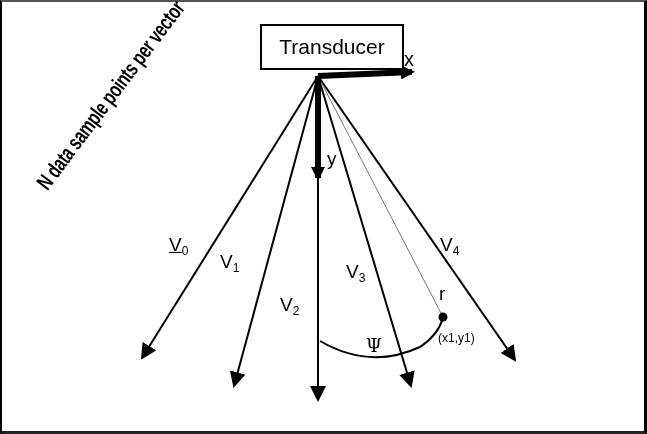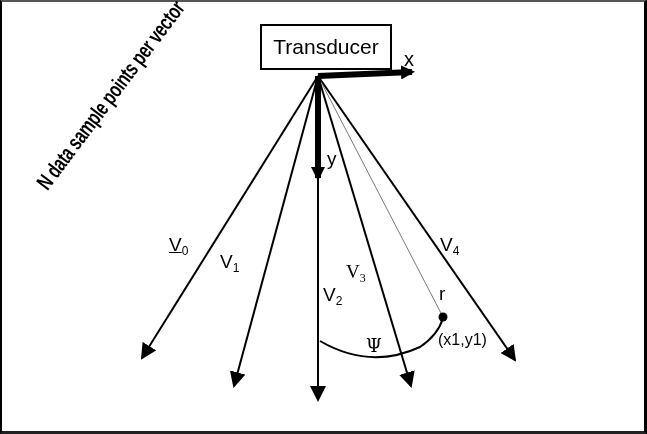--- a/index.html
+++ b/index.html
@@ -1,21 +1,21 @@
 <!DOCTYPE html>
 <html><head>
 <meta charset="utf-8">
 <style>
   html, body { margin: 0; padding: 0; background: #ffffff; }
   body { width: 647px; height: 434px; overflow: hidden; position: relative; font-family: "Liberation Sans", sans-serif; }
   .frame { position: absolute; left: 0; top: 0; width: 647px; height: 434px; box-sizing: border-box;
            border-left: 2px solid #000; border-right: 3px solid #000; border-top: 2px solid #555; border-bottom: 3px solid #222; }
   svg { position: absolute; left: 0; top: 0; }
   .lbl { position: absolute; color: #000; font-family: "Liberation Sans", sans-serif; white-space: nowrap; }
-  .transducer { position: absolute; left: 260px; top: 24px; width: 132px; height: 46px; box-sizing: border-box;
+  .transducer { position: absolute; left: 260px; top: 24px; width: 144px; height: 46px; box-sizing: border-box;
                 border: 2px solid #000; background: #fff; font-size: 21px; display: flex; align-items: center; justify-content: center; }
   .vlabel { font-size: 19px; }
   .vlabel sub { font-size: 12px; vertical-align: -4px; }
   .slanted { position: absolute; left: 42px; top: 174px; font-size: 22px; font-weight: bold; transform-origin: left center;
              transform: rotate(-53deg) scaleX(0.72); letter-spacing: -0.5px; font-family: "Liberation Sans", sans-serif; }
 </style>
 </head>
 <body>
 
 <div class="frame"></div>
@@ -64,19 +64,19 @@
   <span>Transducer</span>
 </div>
 
 <div class="lbl" style="left:404px; top:48px; font-size:20px;">x</div>
 <div class="lbl" style="left:327px; top:148px; font-size:19px;">y</div>
 
 <div class="slanted">N data sample points per vector</div>
 
 <div class="lbl vlabel" style="left:169px; top:234px;text-decoration:underline;"><span>V</span><sub>0</sub></div>
 <div class="lbl vlabel" style="left:220px; top:251px;"><span>V</span><sub>1</sub></div>
-<div class="lbl vlabel" style="left:280px; top:284px;margin-left:43px;"><span>V</span><sub>2</sub></div>
-<div class="lbl vlabel" style="left:346px; top:261px;font-family:Liberation Serif, serif;"><span>V</span><sub>3</sub></div>
+<div class="lbl vlabel" style="left:280px; top:294px;"><span>V</span><sub>2</sub></div>
+<div class="lbl vlabel" style="left:346px; top:261px;"><span>V</span><sub>3</sub></div>
 <div class="lbl vlabel" style="left:440px; top:234px;"><span>V</span><sub>4</sub></div>
 
 <div class="lbl" style="left:439px; top:283px; font-size:19px;">r</div>
 <div class="lbl" style="left:366px; top:335px; font-size:18px; font-family: 'DejaVu Serif', serif;">Ψ</div>
-<div class="lbl" style="left:438px; top:331px; font-size:16px;">(x1,y1)</div>
+<div class="lbl" style="left:438px; top:331px; font-size:12px;">(x1,y1)</div>
 
 </body></html>

